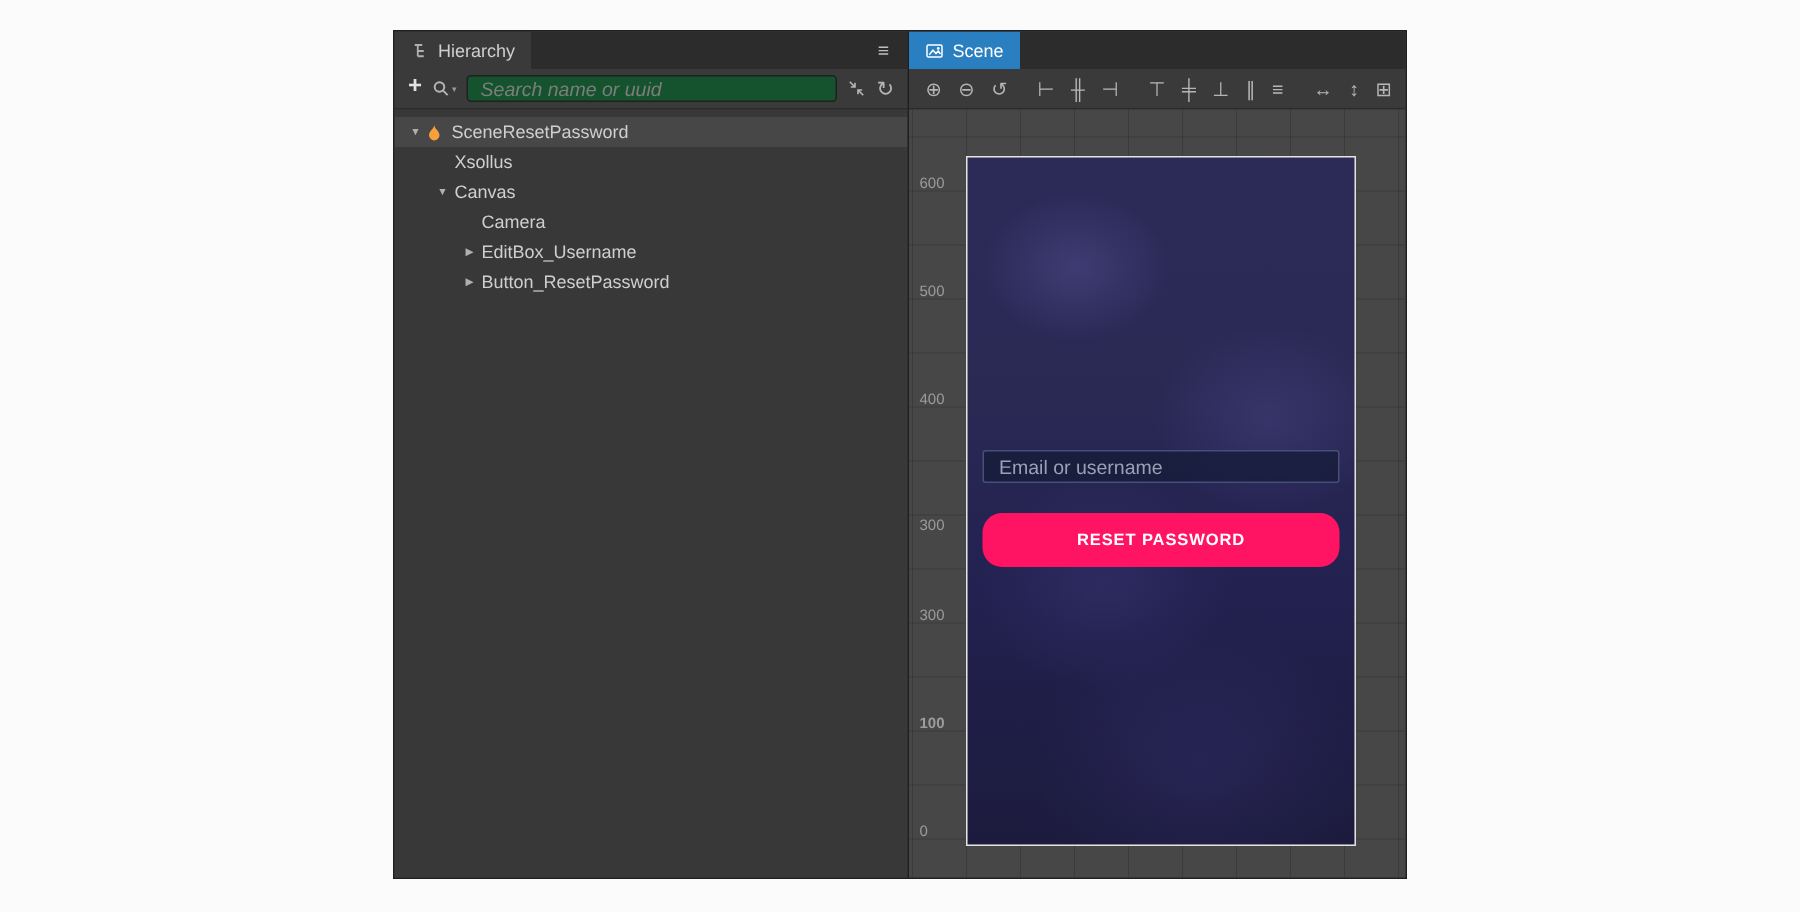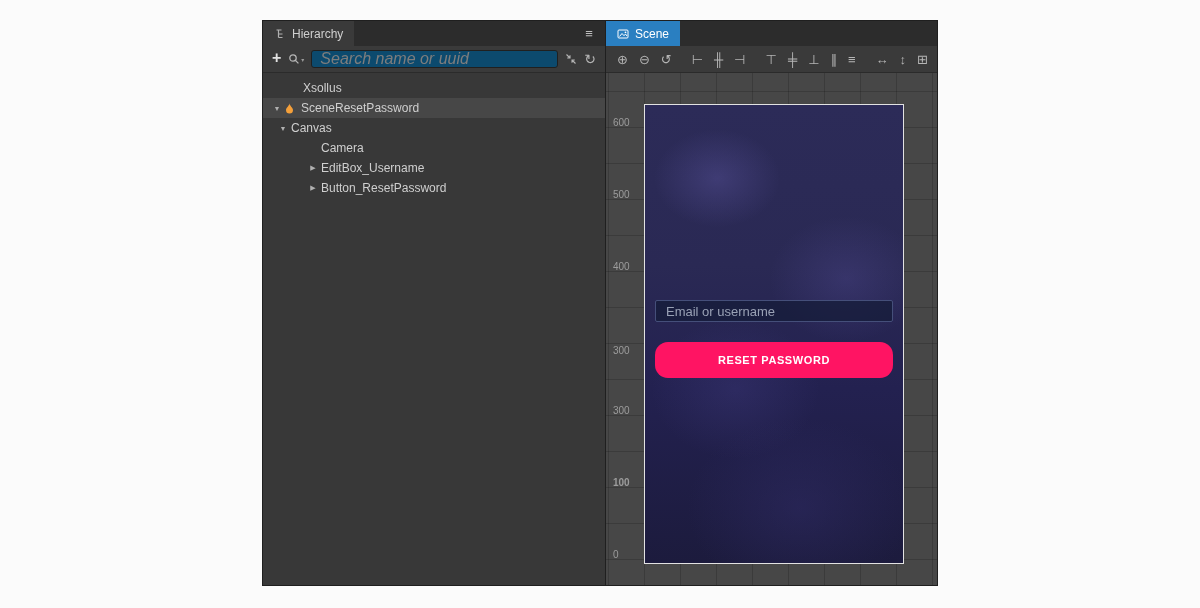--- a/index.html
+++ b/index.html
@@ -32,22 +32,22 @@
   .menu-btn { width:32px; display:flex; align-items:center; justify-content:center; color:#bdbdbd; font-size:13px; }
 
   .h-toolbar {
     height:27px; min-height:27px; display:flex; align-items:center; gap:7px;
     padding:0 9px; background:#3a3a3a; border-bottom:1px solid #2b2b2b;
   }
   .add-btn { color:#e2e2e2; font-size:16px; font-weight:700; line-height:1; margin-top:-2px; }
   .search-btn { display:flex; align-items:center; gap:1px; }
   .caret { font-size:6px; color:#9a9a9a; }
   .search-input {
-    flex:1; min-width:0; height:18px; background:#0c4a6e; border:1px solid #202020;
-    border-radius:3px; color:#c0c0c0; font-size:16px; padding:0 8px; outline:none;
+    flex:1; min-width:0; height:18px; background:#14532d; border:1px solid #202020;
+    border-radius:3px; color:#c0c0c0; font-size:13px; padding:0 8px; outline:none;
   }
   .search-input::placeholder { color:#7d7d7d; font-style:italic; }
   .icon-btn { color:#b5b5b5; font-size:14px; display:flex; align-items:center; line-height:1; }
 
   .tree { flex:1; padding-top:5px; overflow:hidden; background:#383838; }
   .tree-row { height:20px; display:flex; align-items:center; font-size:12px; color:#cfcfcf; }
   .tree-row.selected { background:#474747; }
   .tw-arrow { width:12px; min-width:12px; font-size:7px; color:#b0b0b0; text-align:center; }
   .node-icon { width:13px; height:13px; margin:0 3px 0 0; display:none; }
   .tree-label { white-space:nowrap; margin-left:2px; }
@@ -135,35 +135,35 @@
       <span class="icon-btn">
         <svg width="12" height="12" viewBox="0 0 12 12" fill="none" stroke="#b5b5b5" stroke-width="1.1">
             <path d="M1.5 1.5L5 5M5 2.2V5H2.2M10.5 10.5L7 7M7 9.8V7h2.8"></path>
           </svg>
       </span>
       <span class="icon-btn">↻</span>
     </div>
 
     <div class="tree">
 
-        <div class="tree-row" style="padding-left: 26px;">
-          <span class="tw-arrow"></span>
-
-          <span class="tree-label">Xsollus</span>
-        </div>
-
         <div class="tree-row selected" style="padding-left: 8px;">
           <span class="tw-arrow">▼</span>
           <svg class="node-icon" viewBox="0 0 13 13" style="display: inline-block;">
             <path d="M6.5 1.2C6.5 3.8 3 5.4 3 8.1a3.5 3.5 0 0 0 7 0C10 5.4 6.5 3.8 6.5 1.2Z" fill="#f5a03a"></path>
           </svg>
           <span class="tree-label">SceneResetPassword</span>
         </div>
 
-        <div class="tree-row" style="padding-left: 14px;">
+        <div class="tree-row" style="padding-left: 26px;">
+          <span class="tw-arrow"></span>
+
+          <span class="tree-label">Xsollus</span>
+        </div>
+
+        <div class="tree-row" style="padding-left: 26px;">
           <span class="tw-arrow">▼</span>
 
           <span class="tree-label">Canvas</span>
         </div>
 
         <div class="tree-row" style="padding-left: 44px;">
           <span class="tw-arrow"></span>
 
           <span class="tree-label">Camera</span>
         </div>

